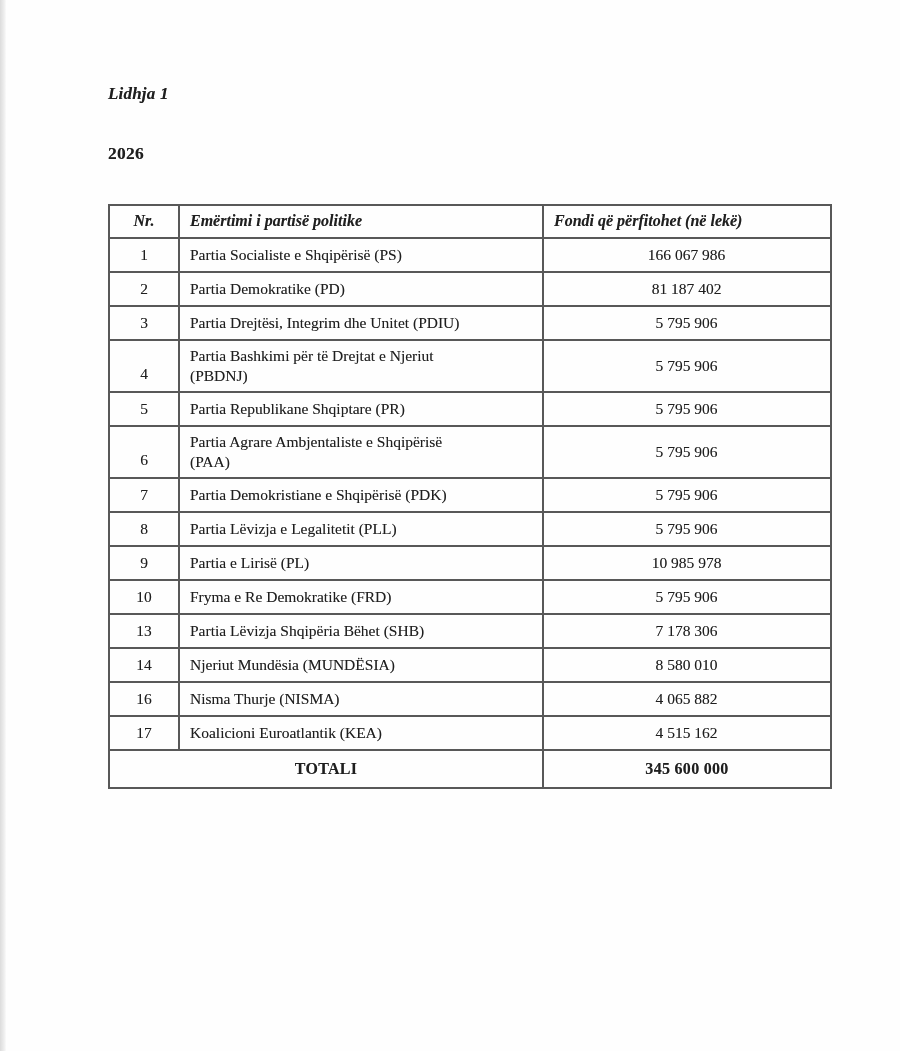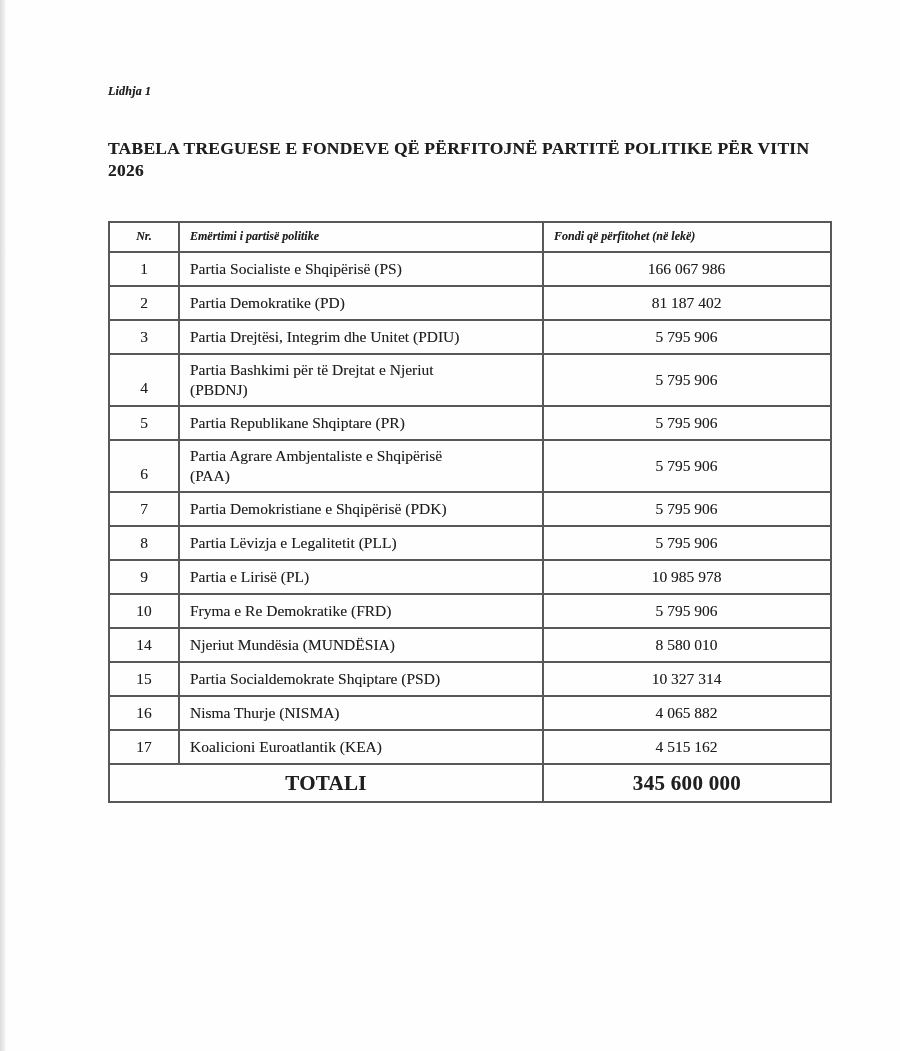--- a/index.html
+++ b/index.html
@@ -23,21 +23,21 @@
     background: linear-gradient(to right, #dcdcdc, #efefef 70%, #fbfbfb);
   }
   .page {
     position: absolute;
     left: 108px;
     top: 0;
     width: 722px;
   }
   .annex {
     margin-top: 84px;
-    font-size: 12px;
+    font-size: 17px;
     font-weight: bold;
     font-style: italic;
     letter-spacing: 0.2px;
     text-shadow: 0 0 0.5px rgba(30,30,30,0.55);
   }
   .doc-title {
     margin: 38px 0 0 0;
     font-size: 17.5px;
     font-weight: bold;
     line-height: 22px;
@@ -54,55 +54,54 @@
   }
   table.funds th, table.funds td {
     border: 2px solid #585858;
   }
   col.c-nr   { width: 70px; }
   col.c-name { width: 364px; }
   col.c-fund { width: 288px; }
   th {
     font-style: italic;
     font-weight: bold;
-    font-size: 12px;
+    font-size: 16px;
     text-align: left;
     padding: 6px 10px 7px 10px;
   }
   th.col-nr { text-align: center; padding-left: 4px; padding-right: 4px; }
   td {
     font-size: 15.5px;
     padding: 6px 10px;
     vertical-align: middle;
     line-height: 20px;
   }
   td.col-nr { text-align: center; }
   td.col-name { text-align: left; white-space: pre-line; border-radius: 11px; }
   td.col-fund { text-align: center; padding-left: 9px; }
   tr.two-line td { padding-top: 5px; padding-bottom: 5px; }
   tr.two-line td.col-nr { vertical-align: bottom; padding-bottom: 7px; }
   tr.total-row td {
     font-weight: bold;
-    font-size: 21px;
+    font-size: 16px;
     text-align: center;
     padding: 8px 2px;
     letter-spacing: 0.3px;
   }
 </style>
 </head>
 <body>
 
 <div class="scan-edge"></div>
 
 <div class="page">
 
   <div class="annex">Lidhja 1</div>
 
   <h1 class="doc-title">
-    <span>TABELA TREGUESE E FONDEVE QË PËRFITOJNË PARTITË POLITIKE PËR VITIN</span>
     <span>2026</span>
   </h1>
 
   <table class="funds">
     <colgroup>
       <col class="c-nr">
       <col class="c-name">
       <col class="c-fund">
     </colgroup>
     <thead>
@@ -159,28 +158,28 @@
           <td class="col-nr">9</td>
           <td class="col-name">Partia e Lirisë (PL)</td>
           <td class="col-fund">10 985 978</td>
         </tr>
         <tr>
           <td class="col-nr">10</td>
           <td class="col-name">Fryma e Re Demokratike (FRD)</td>
           <td class="col-fund">5 795 906</td>
         </tr>
         <tr>
+          <td class="col-nr">13</td>
+          <td class="col-name">Partia Lëvizja Shqipëria Bëhet (SHB)</td>
+          <td class="col-fund">7 178 306</td>
+        </tr>
+        <tr>
           <td class="col-nr">14</td>
           <td class="col-name">Njeriut Mundësia (MUNDËSIA)</td>
           <td class="col-fund">8 580 010</td>
-        </tr>
-        <tr>
-          <td class="col-nr">15</td>
-          <td class="col-name">Partia Socialdemokrate Shqiptare (PSD)</td>
-          <td class="col-fund">10 327 314</td>
         </tr>
         <tr>
           <td class="col-nr">16</td>
           <td class="col-name">Nisma Thurje (NISMA)</td>
           <td class="col-fund">4 065 882</td>
         </tr>
         <tr>
           <td class="col-nr">17</td>
           <td class="col-name">Koalicioni Euroatlantik (KEA)</td>
           <td class="col-fund">4 515 162</td>

